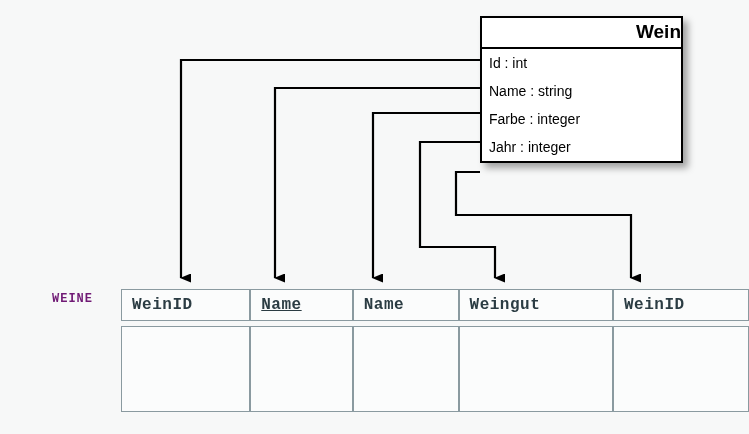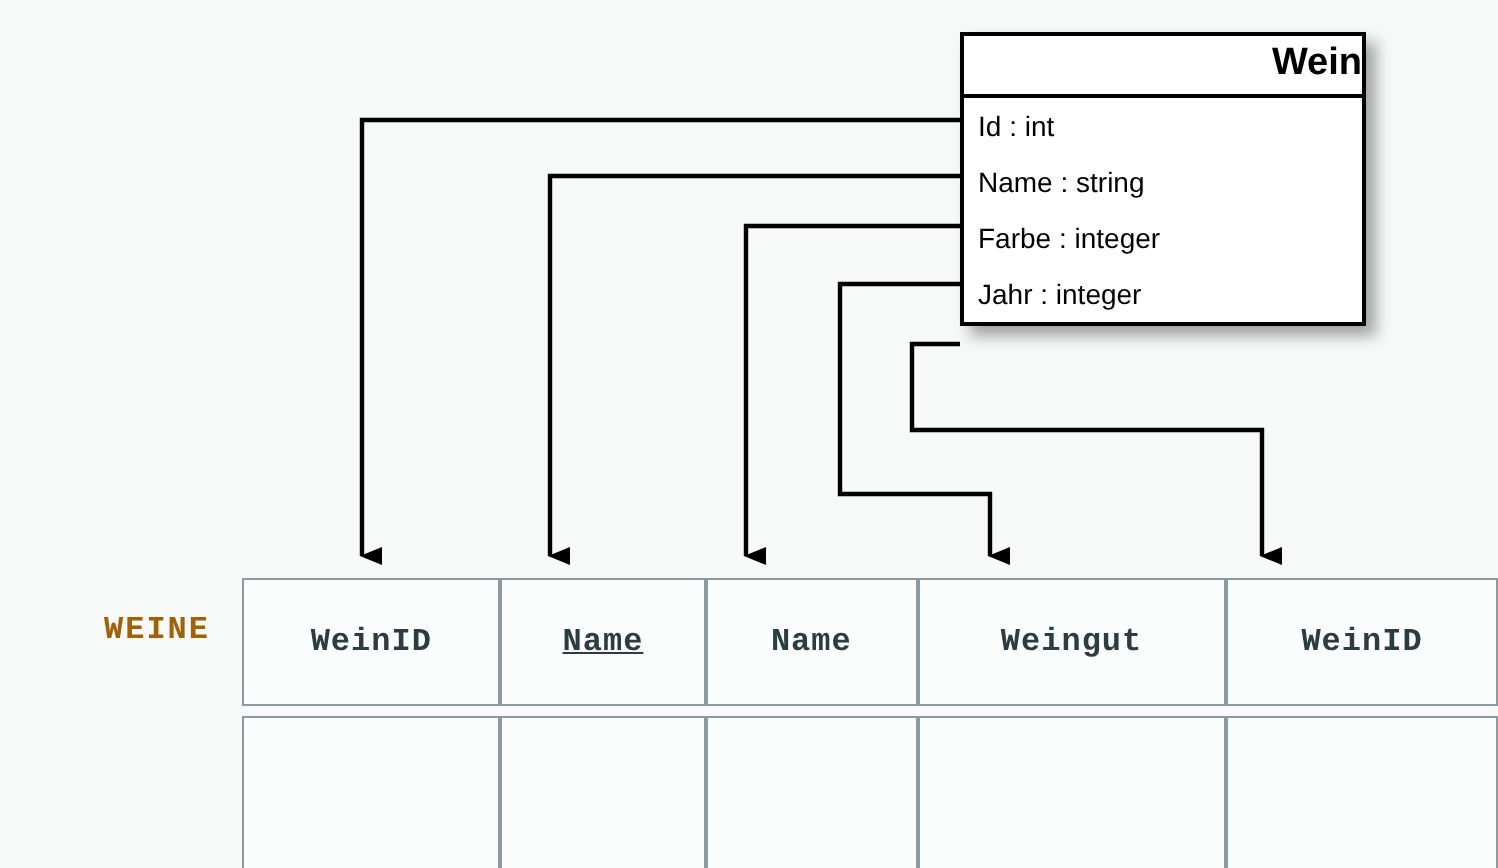--- a/index.html
+++ b/index.html
@@ -53,26 +53,26 @@
     line-height: 26px;
     padding: 1px 0 1px 7px;
     color: #000000;
     white-space: nowrap;
   }
 
   
   #table-label {
     position: absolute;
     left: 52px;
-    top: 306px;
+    top: 292px;
     font-family: "Liberation Mono", "DejaVu Sans Mono", monospace;
     font-weight: bold;
-    font-size: 16px;
+    font-size: 12px;
     letter-spacing: 1px;
-    color: #a16207;
+    color: #701a75;
   }
   #rel-table {
     position: absolute;
     left: 121px;
     top: 289px;
     border-collapse: separate;
     border-spacing: 0;
   }
   #rel-table th, #rel-table td {
     border: 1px solid #8a9aa0;
@@ -80,22 +80,22 @@
     padding: 0;
     margin: 0;
   }
   #rel-table th {
     height: 30px;
     font-family: "Liberation Mono", "DejaVu Sans Mono", monospace;
     font-weight: bold;
     font-size: 16px;
     letter-spacing: 0.5px;
     color: #2b3c43;
-    text-align: center;
-    padding: 16px 10px;
+    text-align: left;
+    padding: 0 10px;
     white-space: nowrap;
   }
   #rel-table tr.spacer-row td {
     border: none;
     background: transparent;
     height: 5px;
     padding: 0;
   }
   #rel-table td.data-cell {
     height: 84px;

